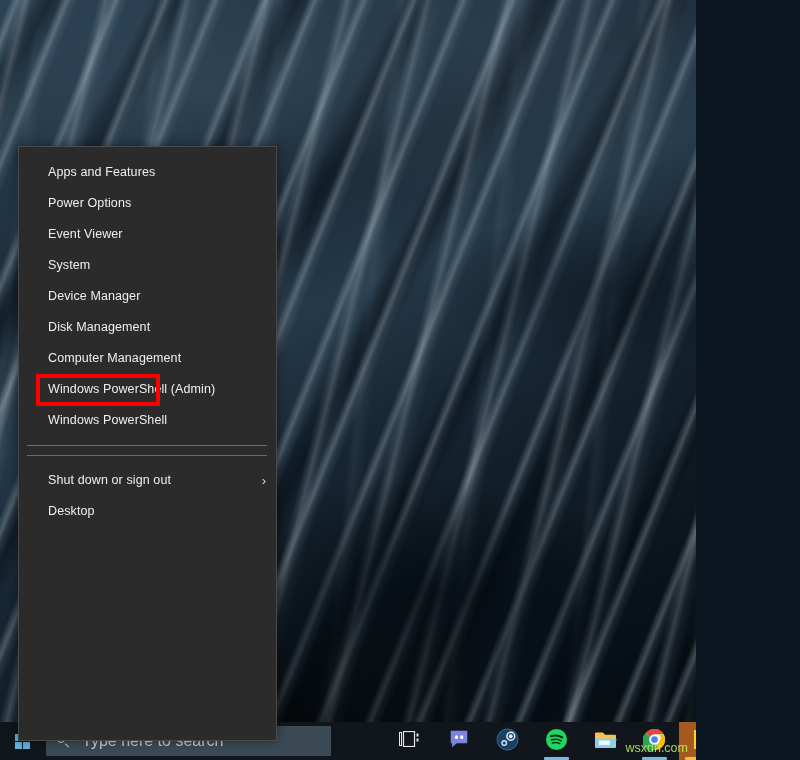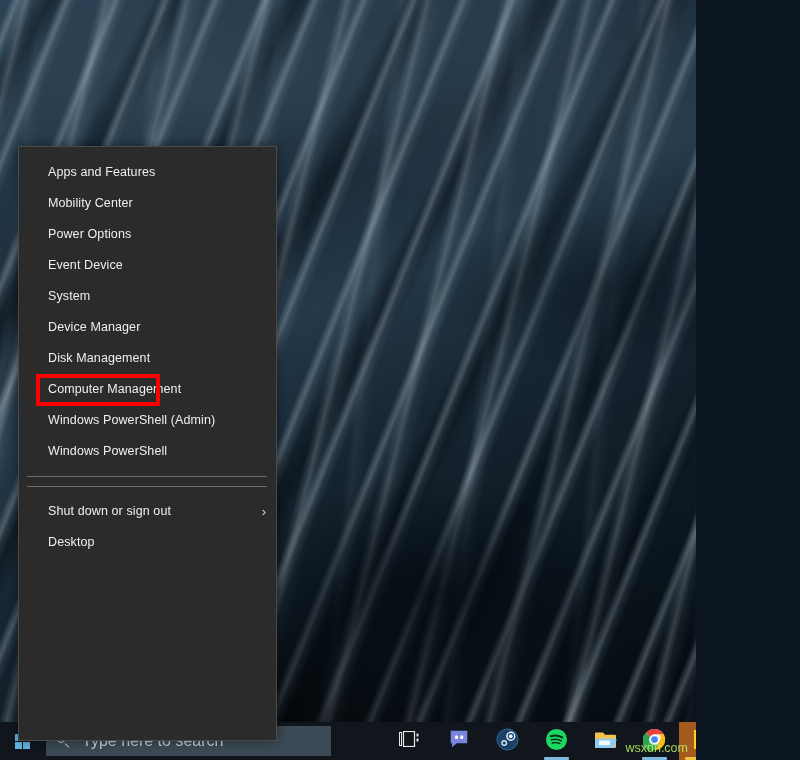--- a/index.html
+++ b/index.html
@@ -261,27 +261,24 @@
 
   <div id="winx-menu">
 
     <div class="spacer-top"></div>
 
     <div class="menu-section">
       <div class="menu-item">
         <span class="label">Apps and Features</span>
       </div>
       <div class="menu-item">
-        <span class="label">Mobility Center</span>
-      </div>
-      <div class="menu-item">
         <span class="label">Power Options</span>
       </div>
       <div class="menu-item">
-        <span class="label">Event Device</span>
+        <span class="label">Event Viewer</span>
       </div>
       <div class="menu-item">
         <span class="label">System</span>
       </div>
       <div class="menu-item">
         <span class="label">Device Manager</span>
       </div>
       <div class="menu-item">
         <span class="label">Disk Management</span>
       </div>

